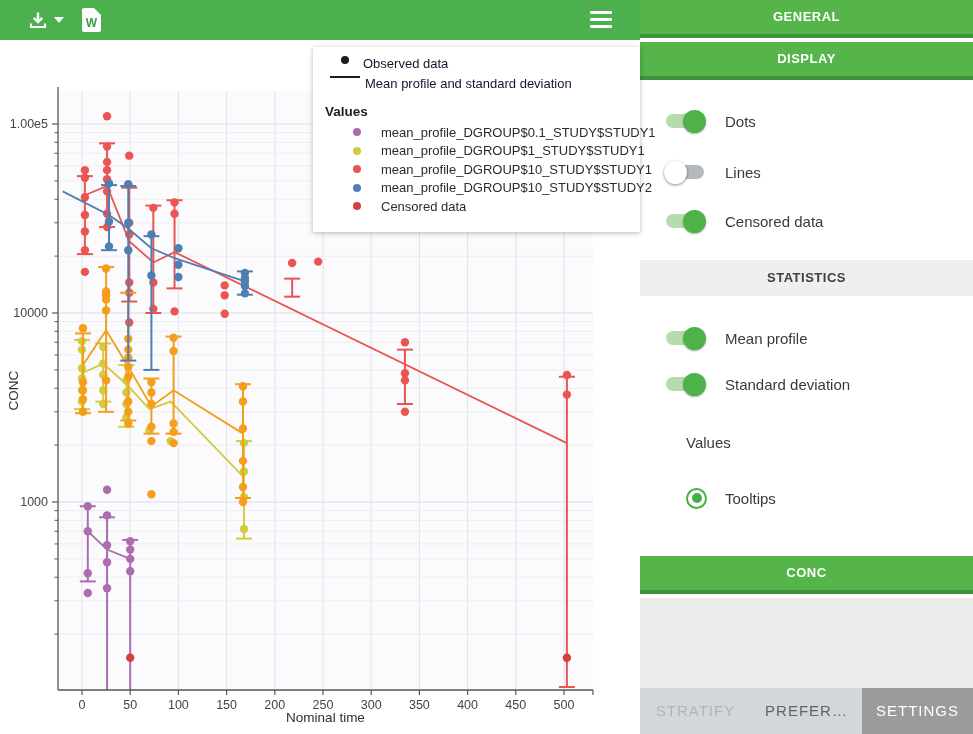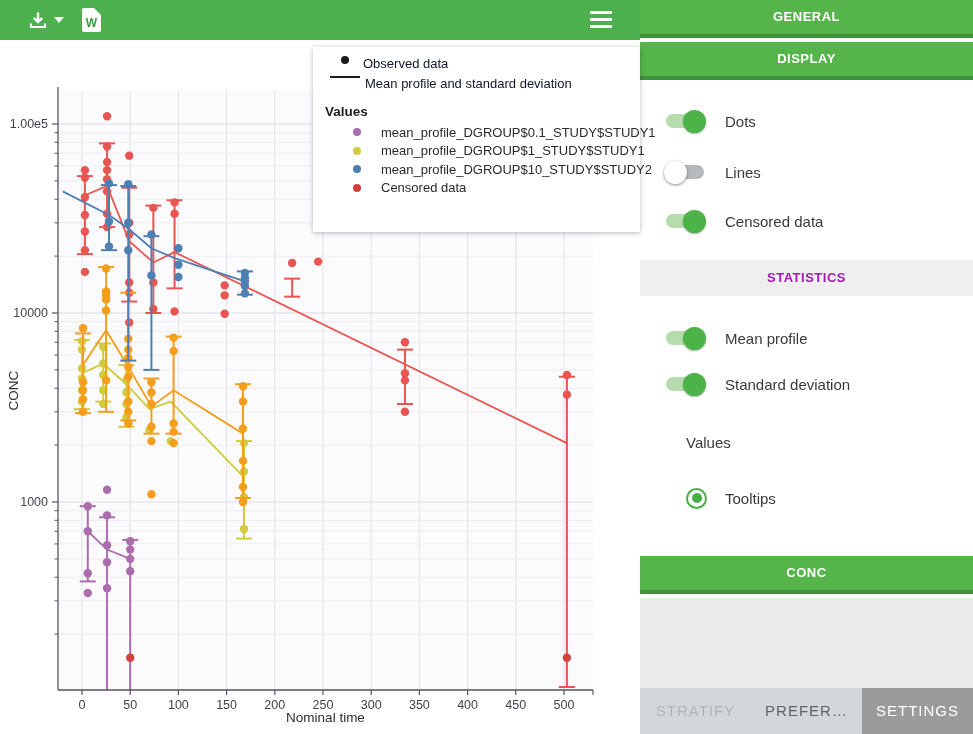--- a/index.html
+++ b/index.html
@@ -36,21 +36,21 @@
   .lgroups-title { font-size:13.5px; font-weight:bold; color:#1d1d1d; margin:8px 0 4px 0; }
   .grow { display:flex; align-items:center; height:18.5px; font-size:13px; color:#2b2b2b; }
   .grow .gdot { width:8px; height:8px; border-radius:50%; margin:0 20px 0 28px; flex:none; }
 
   
   .sidebar { position:absolute; left:640px; top:0; width:333px; height:572px; background:#fff; }
   .g-header { position:absolute; left:0; width:333px; height:38px; background:#55b44a;
     border-bottom:4px solid #40913c; color:#fff; font-weight:bold; font-size:13px;
     letter-spacing:.5px; text-align:center; line-height:34px; cursor:pointer; }
   .s-header { position:absolute; left:0; width:333px; height:36px; background:#efeff0;
-    color:#a21caf; font-weight:bold; font-size:13px; letter-spacing:.5px; text-align:center;
+    color:#404040; font-weight:bold; font-size:13px; letter-spacing:.5px; text-align:center;
     line-height:36px; cursor:pointer; }
   .ctl-row { position:absolute; left:0; width:333px; height:32px; display:flex; align-items:center; }
   .ctl-row .lab { position:absolute; left:85px; font-size:15px; color:#3a3a3a; }
   .toggle { position:absolute; left:26px; width:38px; height:14px; border-radius:7px;
     background:#b4b9bc; cursor:pointer; }
   .toggle .knob { position:absolute; top:-4.5px; left:-2px; width:23px; height:23px; border-radius:50%;
     background:#fff; box-shadow:0 1px 3px rgba(0,0,0,.45); }
   .toggle.on { background:#b6dcae; }
   .toggle.on .knob { left:17px; background:#4db349; box-shadow:0 1px 2px rgba(0,0,0,.3); }
   .radio { position:absolute; left:46px; width:21px; height:21px; border-radius:50%;
@@ -417,20 +417,24 @@
       <div class="lgroups-title">Values</div>
       <div class="grow">
         <span class="gdot" style="background: rgb(171, 109, 173);"></span>
         <span>mean_profile_DGROUP$0.1_STUDY$STUDY1</span>
       </div>
       <div class="grow">
         <span class="gdot" style="background: rgb(210, 203, 62);"></span>
         <span>mean_profile_DGROUP$1_STUDY$STUDY1</span>
       </div>
       <div class="grow">
+        <span class="gdot" style="background: rgb(234, 85, 81);"></span>
+        <span>mean_profile_DGROUP$10_STUDY$STUDY1</span>
+      </div>
+      <div class="grow">
         <span class="gdot" style="background: rgb(78, 127, 178);"></span>
         <span>mean_profile_DGROUP$10_STUDY$STUDY2</span>
       </div>
       <div class="grow">
         <span class="gdot" style="background: rgb(214, 64, 60);"></span>
         <span>Censored data</span>
       </div>
     </div>
   </div>
 

